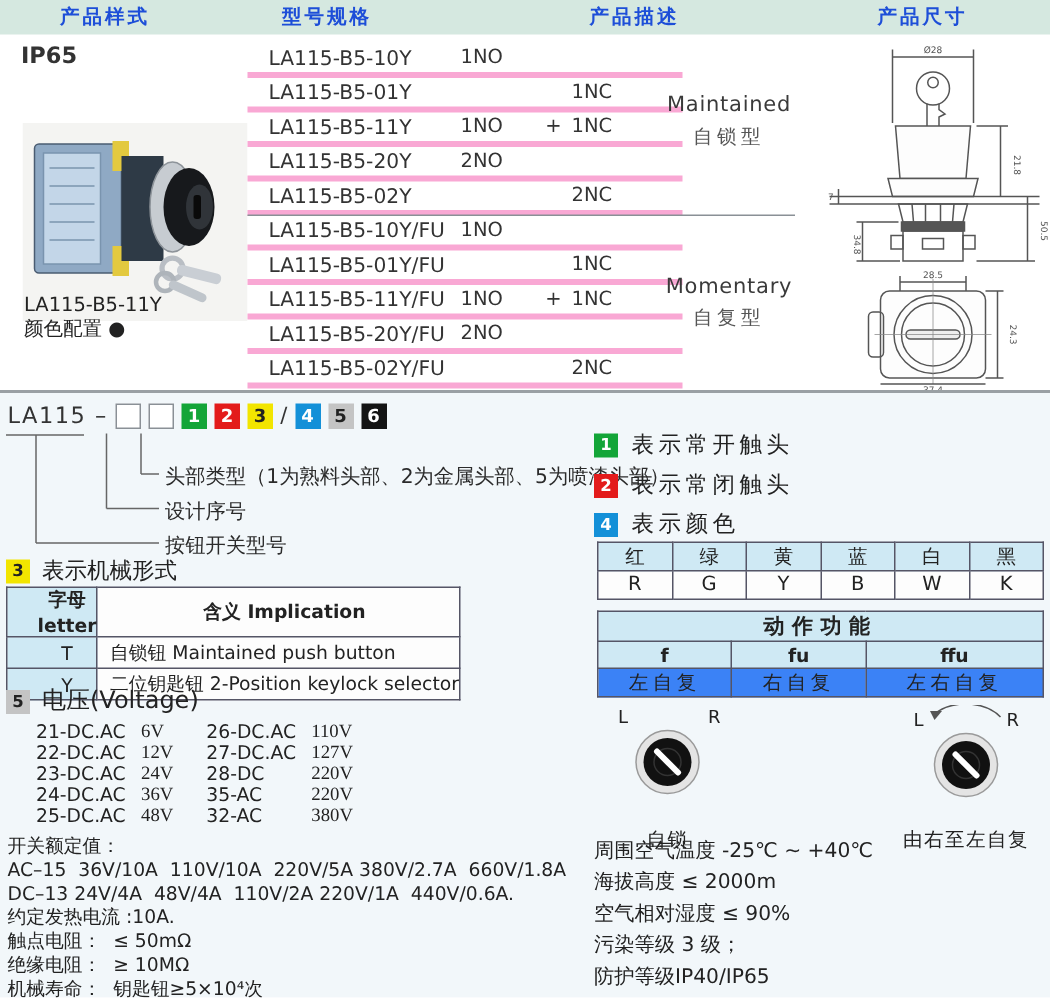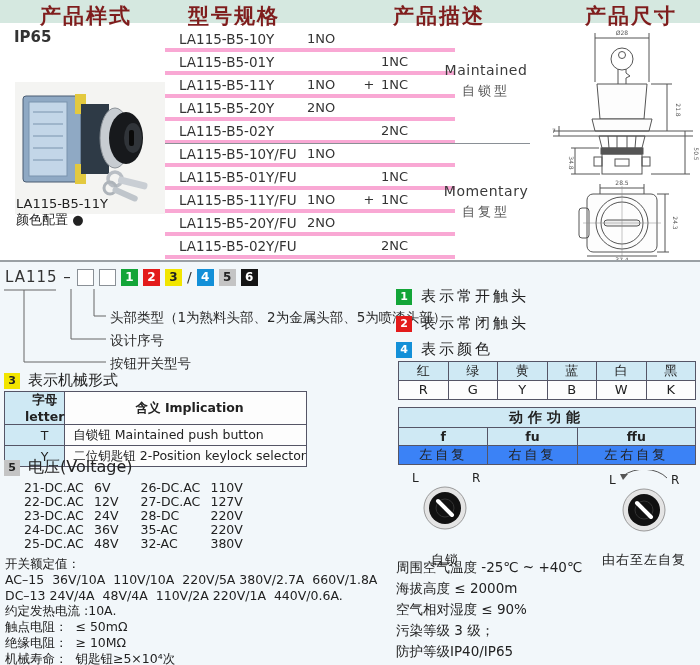--- a/index.html
+++ b/index.html
@@ -2,21 +2,21 @@
 <html><head>
 <meta charset="utf-8">
 <style>
   * { margin:0; padding:0; box-sizing:border-box; }
   html,body { width:700px; height:665px; }
   body { font-family:"DejaVu Sans","Liberation Sans",sans-serif; color:#333; background:#fff; }
   .page { position:relative; width:700px; height:665px; overflow:hidden; background:#fff; }
 
   
   .header-bar { position:absolute; top:0; left:0; width:700px; height:23px; background:#d5e8e0; }
-  .header-col { position:absolute; top:2px; font-size:21px; font-weight:bold; color:#7f1d1d; letter-spacing:2px; }
+  .header-col { position:absolute; top:2px; font-size:13px; font-weight:bold; color:#1d4ed8; letter-spacing:2px; }
 
   
   .ip65 { position:absolute; left:14px; top:28px; font-size:15px; font-weight:bold; color:#333; }
   .photo { position:absolute; left:15px; top:82px; width:150px; height:132px; }
   .photo-caption { position:absolute; left:16px; top:196px; font-size:13px; color:#222; line-height:16px; }
 
   
   .models { position:absolute; left:165px; top:29px; width:290px; }
   .m-row { display:flex; height:23px; align-items:center; border-bottom:4px solid #f9a8d4; }
   .m-model { width:142px; font-size:13.5px; color:#333; padding-left:14px; white-space:nowrap; }
@@ -60,21 +60,21 @@
   .lt-key { width:62px; text-align:center; background:#cfe9f4;padding-left:20px; }
   .lt-val { padding-left:8px; background:#fdfdfd; white-space:nowrap; }
   .lt-head { font-weight:bold; }
 
   
   .voltage-title { left:4px; top:457px; font-size:16px; }
   .voltage-cols { position:absolute; left:24px; top:481px; display:flex; gap:22px; }
   .v-col { display:flex; flex-direction:column; gap:1.1px; }
   .v-line { display:flex; font-size:12.5px; line-height:13px; color:#222; }
   .v-code { width:70px; white-space:pre; }
-  .v-val { white-space:pre; }
+  .v-val { white-space:pre;font-family:Liberation Serif, serif; }
 
   
   .ratings { position:absolute; left:5px; top:556px; width:392px; }
   .ratings div { font-size:12.5px; line-height:15.8px; color:#222; white-space:pre; }
 
   
   .contact-row { position:absolute; left:396px; display:flex; align-items:center; gap:9px; }
   .contact-label { font-size:15px; color:#222; letter-spacing:3px; }
   .color-table { position:absolute; left:398px; top:361px; width:298px; border-collapse:collapse; }
   .color-table td { border:1px solid #556; height:18.5px; text-align:center; font-size:13px; color:#222; }

